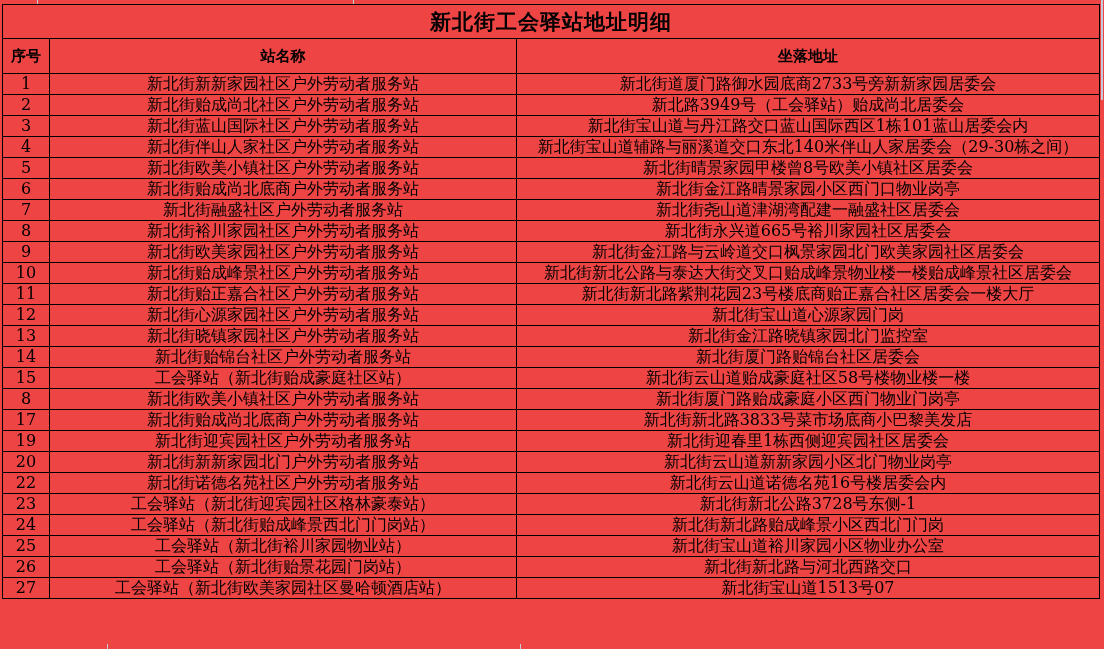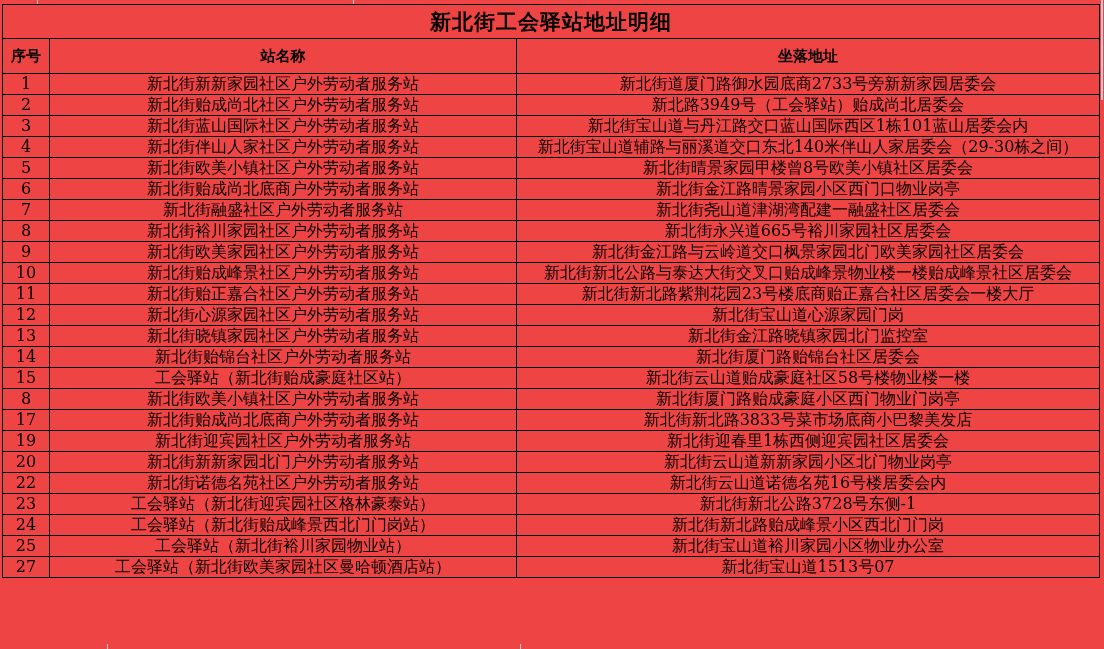--- a/index.html
+++ b/index.html
@@ -202,19 +202,24 @@
         <td class="col-no">24</td>
         <td class="col-name">工会驿站（新北街贻成峰景西北门门岗站）</td>
         <td class="col-addr">新北街新北路贻成峰景小区西北门门岗</td>
       </tr>
         <tr class="data-row">
         <td class="col-no">25</td>
         <td class="col-name">工会驿站（新北街裕川家园物业站）</td>
         <td class="col-addr">新北街宝山道裕川家园小区物业办公室</td>
       </tr>
         <tr class="data-row">
+        <td class="col-no">26</td>
+        <td class="col-name">工会驿站（新北街贻景花园门岗站）</td>
+        <td class="col-addr">新北街新北路与河北西路交口</td>
+      </tr>
+        <tr class="data-row">
         <td class="col-no">27</td>
         <td class="col-name">工会驿站（新北街欧美家园社区曼哈顿酒店站）</td>
         <td class="col-addr">新北街宝山道1513号07</td>
       </tr>
       </tbody>
   </table>
 </div>
 
 </body></html>

